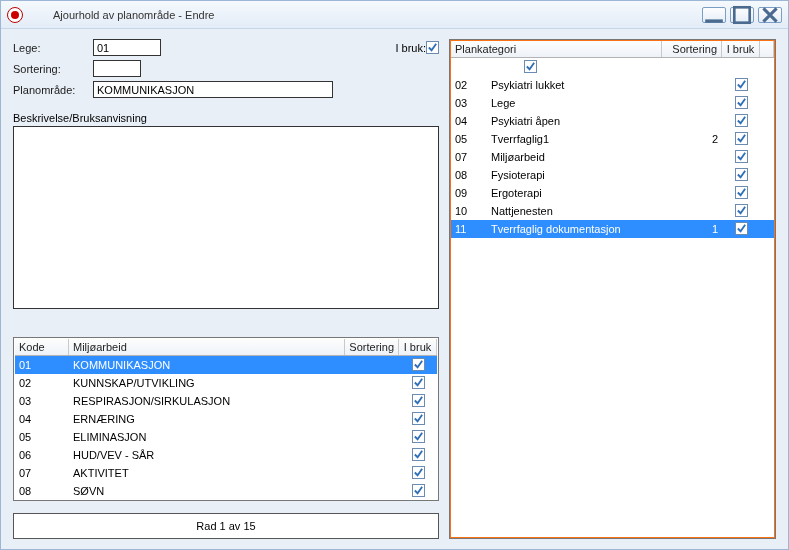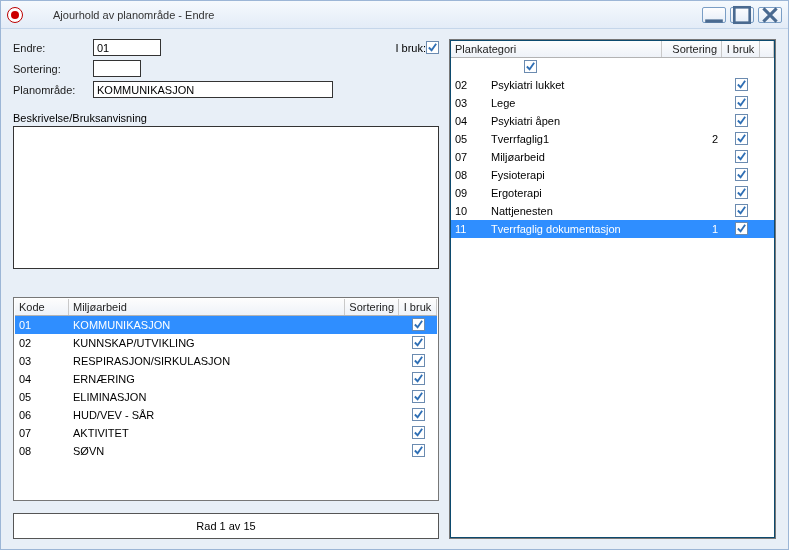--- a/index.html
+++ b/index.html
@@ -120,32 +120,32 @@
     display: flex;
     border-bottom: 0;
     height: 18px;
     align-items: center;
   }
   .gr.sel { background: #2f8eff; color: #fff; }
   .gc { padding: 1px 4px; overflow:hidden; white-space:nowrap; }
   .gc .chk { margin: 0 auto; }
 
   .left-grid-wrap { margin-top: 28px; border:1px solid #777; padding:1px; background:#fff;}
-  .left-grid { border: none; height: 200px; }
+  .left-grid { border: none; height: 160px; }
   .left-grid .grid-body { overflow-y: scroll; }
 
   .status {
     border: 1px solid #555;
     background: #fff;
     text-align: center;
     padding: 6px 0;
     margin-top: 12px;
   }
 
-  .right-grid-wrap { border:1px solid #777; padding:1px; background:#0c4a6e; flex:1; display:flex;}
+  .right-grid-wrap { border:1px solid #777; padding:1px; background:#f97316; flex:1; display:flex;}
   .right-grid { border:none; flex:1; }
   .right-grid .grid-body { overflow-y: scroll; }
 
   
   .L .c-kode { width: 54px; }
   .L .c-plan { flex: 1; }
   .L .c-sort { width: 54px; text-align:right;}
   .L .c-ibruk { width: 38px; text-align:center;}
 
   
@@ -178,21 +178,21 @@
             <path d="M2 2 L8 8 M8 2 L2 8" stroke="#4a6a90" stroke-width="1.4"></path>
           </svg>
       </div>
     </div>
   </div>
 
   <div class="content">
     <div class="left">
 
       <div class="form-row">
-        <span class="form-label">Endre:</span>
+        <span class="form-label">Lege:</span>
         <input class="text-input" style="width: 68px;" value="01">
         <div class="ibruk-wrap">
           <span>I bruk:</span>
           <span class="chk">
               <svg viewBox="0 0 12 12">
                 <path d="M2 6 L5 9 L10 2" fill="none" stroke="#2f6fb5" stroke-width="2"></path>
               </svg>
             </span>
         </div>
       </div>

